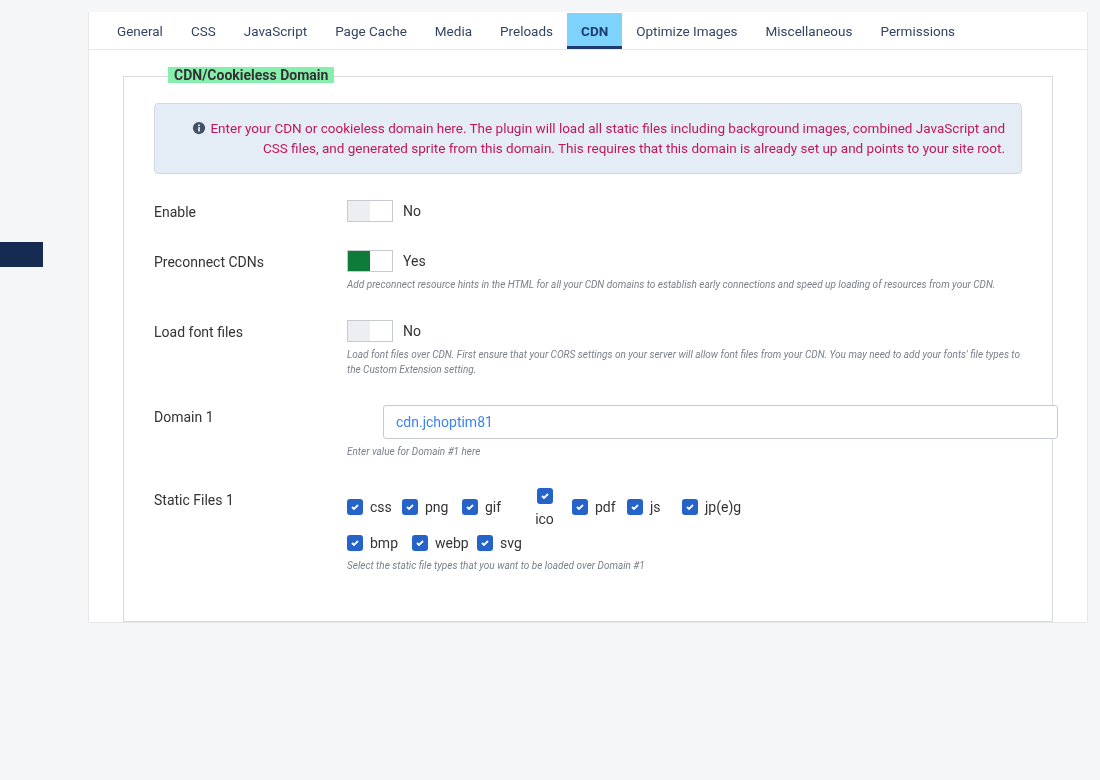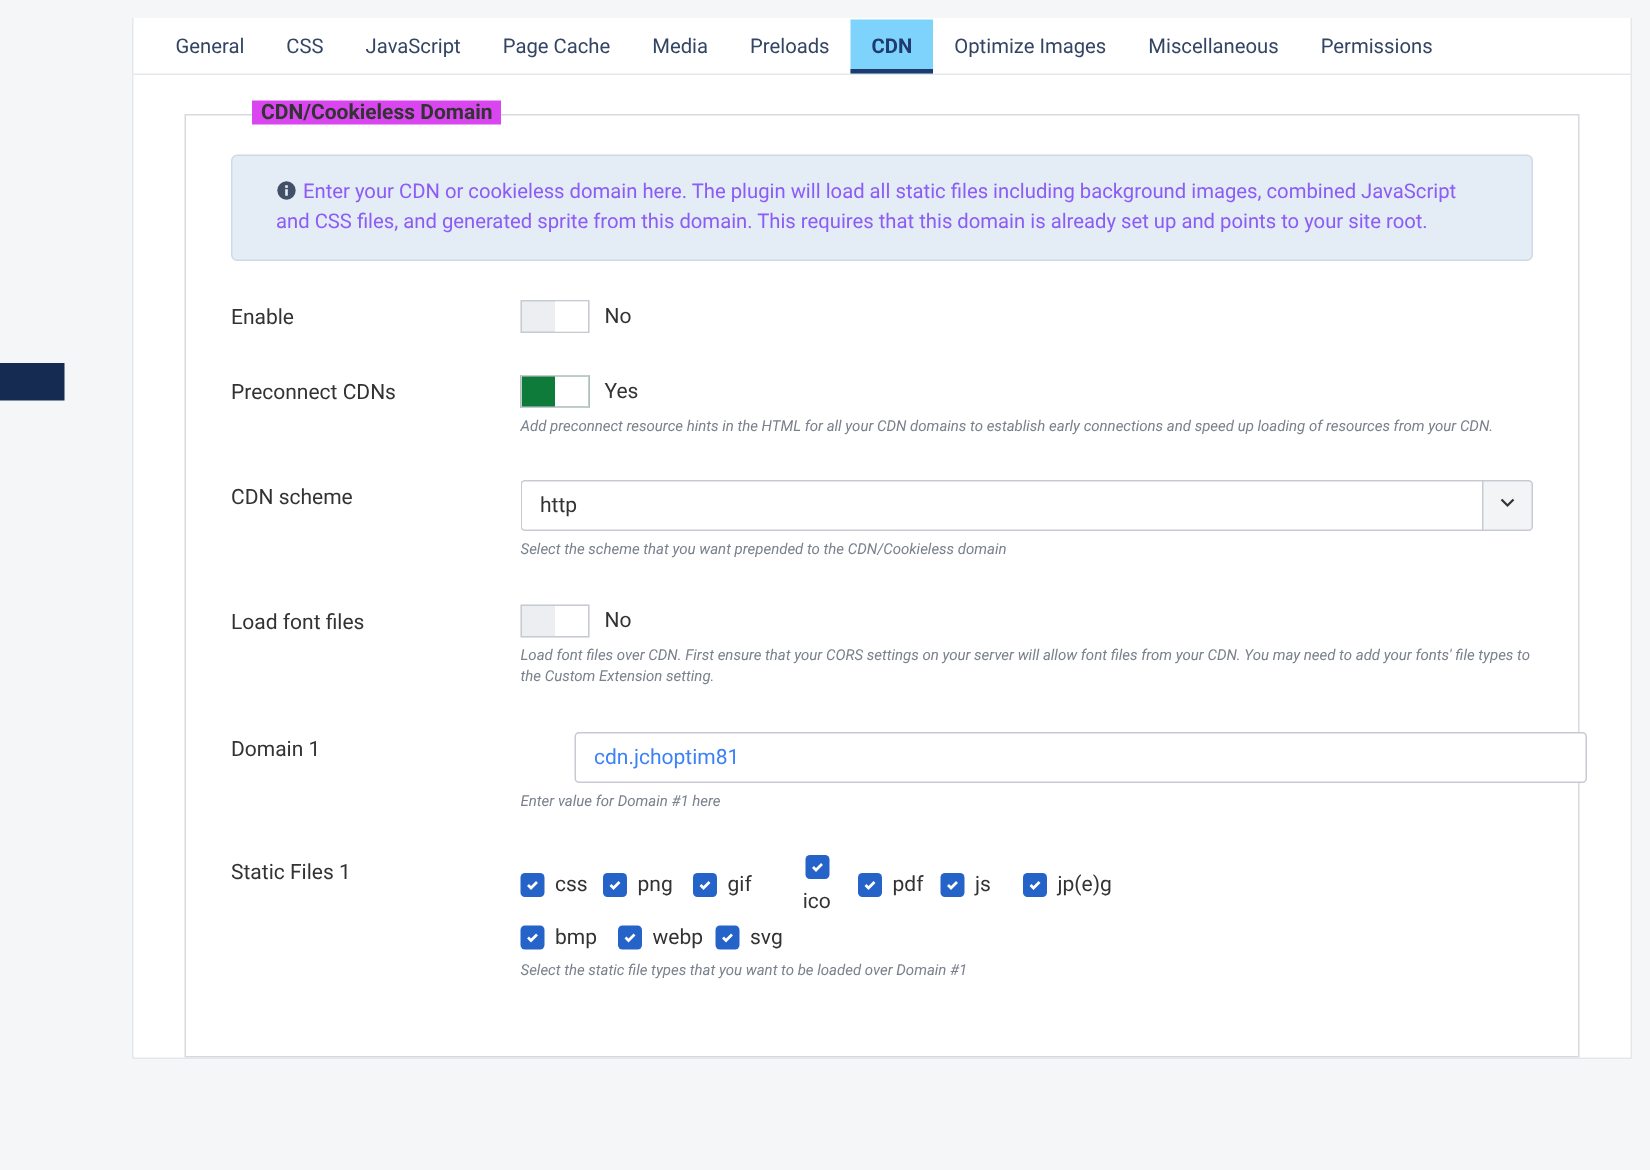--- a/index.html
+++ b/index.html
@@ -57,35 +57,36 @@
   }
   .fieldset {
     border: 1px solid #d6d9dd;
     position: relative;
     padding: 26px 30px 20px 30px;
   }
   .legend {
     position: absolute;
     top: -10px;
     left: 44px;
-    background: #d946ef;
+    background: #86efac;
     padding: 0 6px;
     font-weight: 700;
     color: #333;
     font-size: 14px;
   }
   .info-box {
     background: #e4ecf6;
     border: 1px solid #cfd9e6;
     border-radius: 4px;
-    padding: 14px 29px;
-    color: #8b5cf6;
+    padding: 14px 16px;
+    color: #be185d;
     margin-bottom: 26px;
     line-height: 1.5;
     font-size: 13.5px;
+    text-align: right;
   }
   .info-icon {
     display: inline-flex;
     width: 14px;
     height: 14px;
     vertical-align: -2px;
     margin-right: 4px;
   }
   .form-row {
     display: flex;
@@ -276,38 +277,20 @@
           <div class="toggle-row">
             <div class="toggle on">
                 <div class="knob"></div>
               </div>
             <span class="toggle-text">Yes</span>
           </div>
           <div class="help">Add preconnect resource hints in the HTML for all your CDN domains to establish early connections and speed up loading of resources from your CDN.</div>
         </div>
       </div>
 
-      <div class="form-row">
-        <div class="form-label">CDN scheme</div>
-        <div class="form-control">
-          <div class="select-wrap">
-            <div class="select-input">
-                <span>http</span>
-              </div>
-            <div class="select-btn">
-              <span>
-                <svg width="12" height="12" viewBox="0 0 12 12">
-                    <path d="M2 4 L6 8 L10 4" stroke="#333" stroke-width="1.5" fill="none"></path>
-                  </svg>
-              </span>
-            </div>
-          </div>
-          <div class="help">Select the scheme that you want prepended to the CDN/Cookieless domain</div>
-        </div>
-      </div>
 
       <div class="form-row">
         <div class="form-label">Load font files</div>
         <div class="form-control">
           <div class="toggle-row">
             <div class="toggle off">
                 <div class="knob"></div>
               </div>
             <span class="toggle-text">No</span>
           </div>

